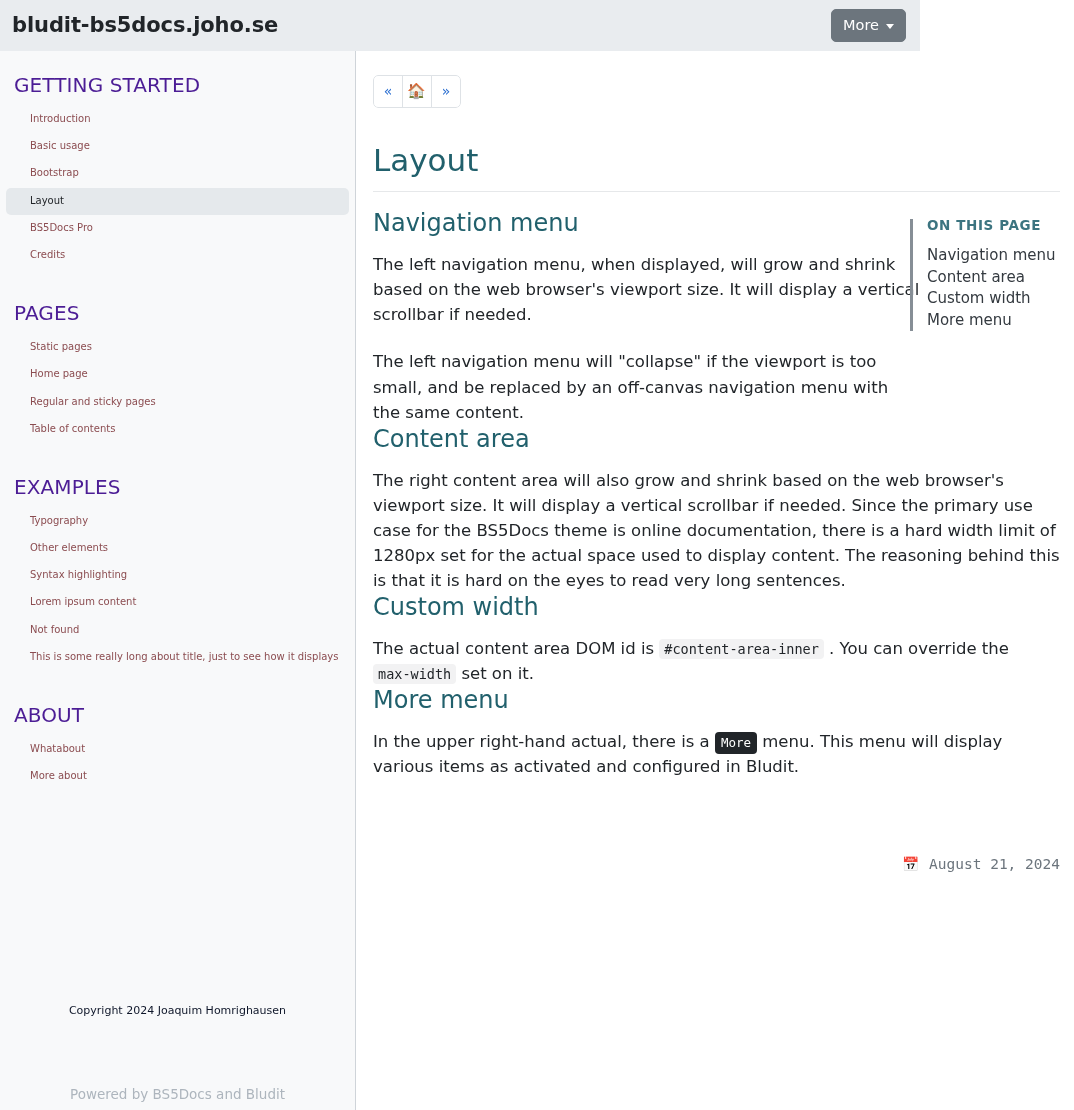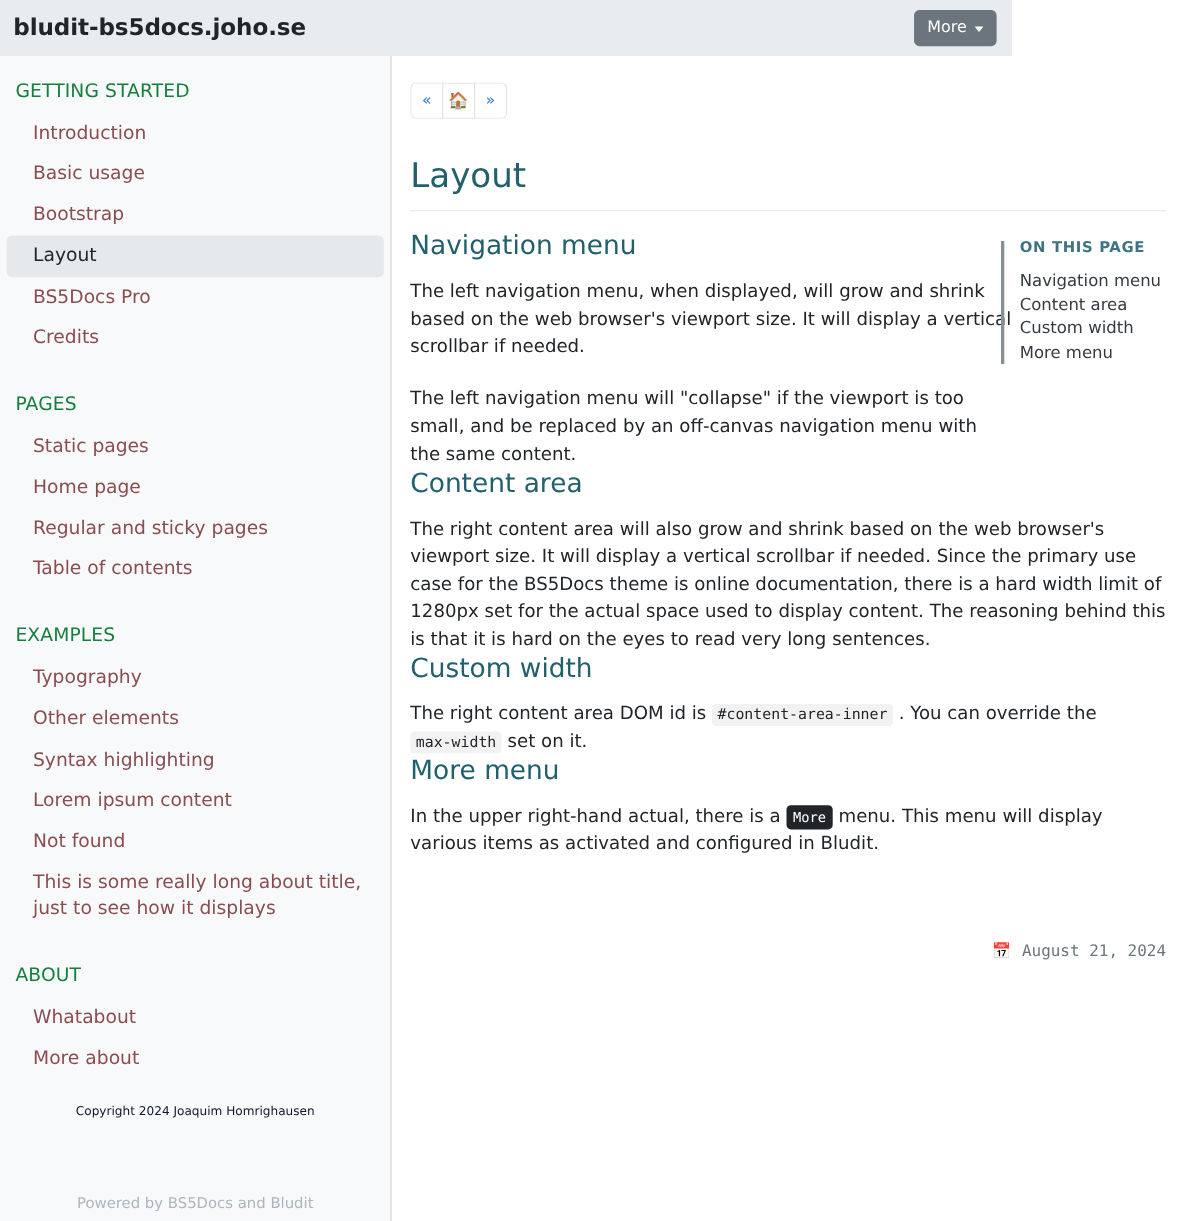--- a/index.html
+++ b/index.html
@@ -56,30 +56,30 @@
   
   #sidebar {
     position: absolute;
     left: 0; top: 51px;
     width: 356px; height: 1059px;
     background: #f8f9fa;
     border-right: 1px solid #cfd4d9;
     overflow: hidden;
   }
   .nav-section-title {
-    font-size: 17px;
-    color: #15803d;
+    font-size: 20px;
+    color: #4c1d95;
     padding: 0 0 0 14px;
     letter-spacing: 0.1px;
     line-height: 1;
   }
   .nav-link {
     display: block;
     color: #8b4c50;
-    font-size: 17px;
+    font-size: 10px;
     text-decoration: none;
     padding: 6px 10px 7px 24px;
     margin: 0 6px;
     border-radius: 5px;
     line-height: 1.42;
     cursor: pointer;
   }
   .nav-link.active {
     background: #e5e9ec;
     color: #212529;
@@ -294,21 +294,21 @@
           <p class="para">The left navigation menu will "collapse" if the viewport is too small, and be replaced by an off-canvas navigation menu with the same content.</p>
         </section>
 
         <section class="wide" style="width: 687px;">
           <h2 class="section-h">Content area</h2>
           <p class="para wide-para">The right content area will also grow and shrink based on the web browser's viewport size. It will display a vertical scrollbar if needed. Since the primary use case for the BS5Docs theme is online documentation, there is a hard width limit of 1280px set for the actual space used to display content. The reasoning behind this is that it is hard on the eyes to read very long sentences.</p>
         </section>
 
         <section class="wide" style="width: 687px;">
           <h2 class="section-h">Custom width</h2>
-          <p class="para wide-para"><span>The right content area DOM id is</span>
+          <p class="para wide-para"><span>The actual content area DOM id is</span>
             <code class="inline-code">#content-area-inner</code>
             <span>. You can override the</span>
             <code class="inline-code">max-width</code>
             <span>set on it.</span>
           </p>
         </section>
 
         <section class="wide" style="width: 687px;">
           <h2 class="section-h">More menu</h2>
           <p class="para wide-para"><span>In the upper right-hand actual, there is a</span>

